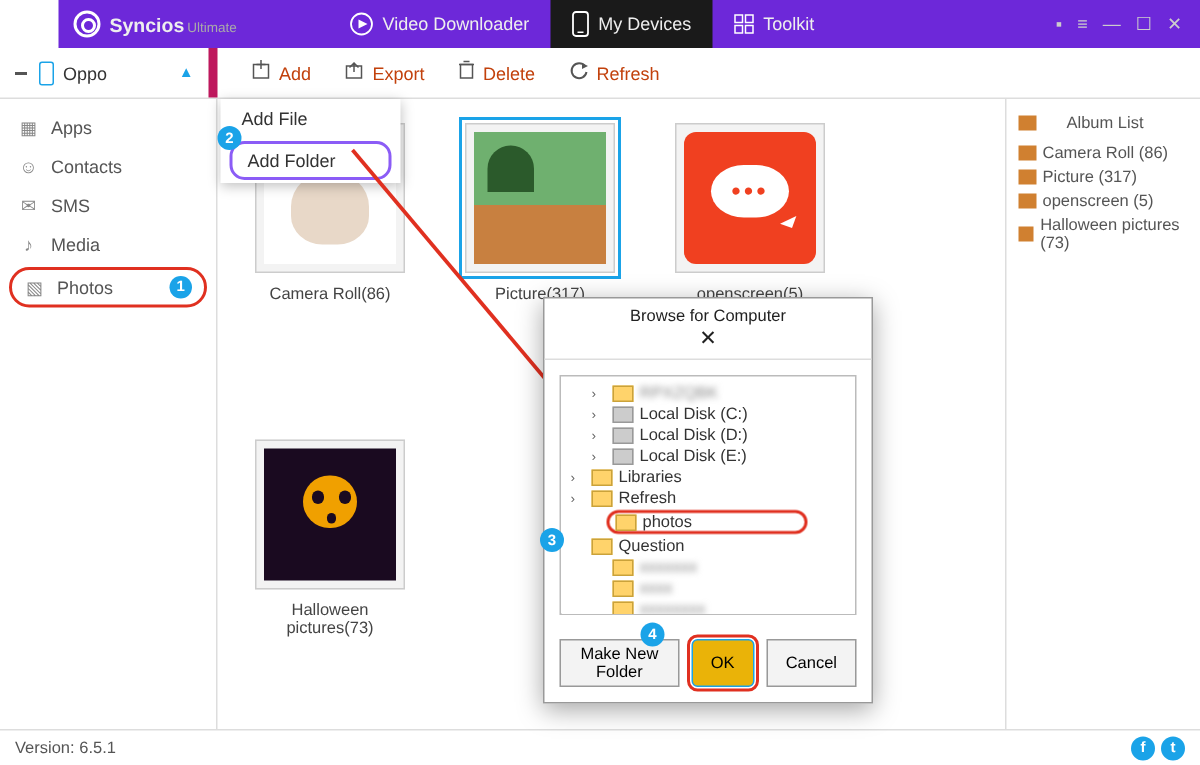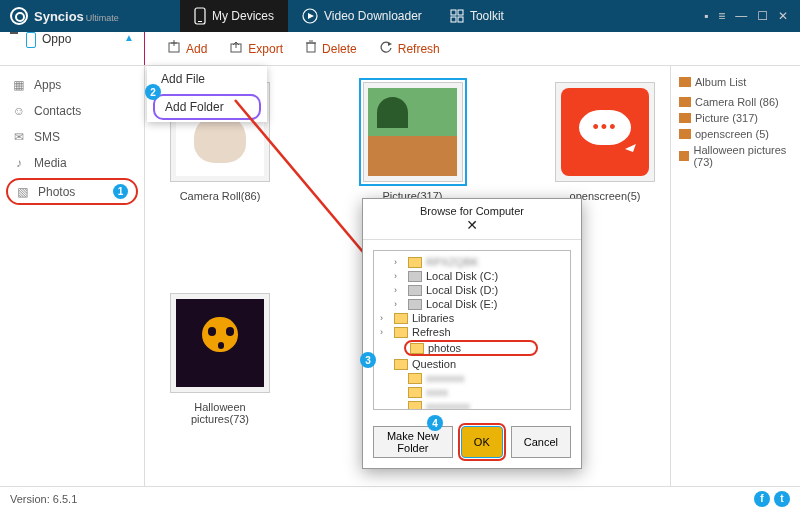--- a/index.html
+++ b/index.html
@@ -1,53 +1,53 @@
 <!DOCTYPE html>
 <html><head>
 <meta charset="utf-8">
 <style>
   * { box-sizing: border-box; margin: 0; padding: 0; font-family: "Segoe UI", Arial, sans-serif; }
   body { width: 800px; height: 510px; overflow: hidden; background: #fff; position: relative; font-size: 12px; color: #333; }
   
-  .header { height: 32px; background: #0c4a6e; display: flex; align-items: center; color: #eee; }
+  .header { height: 32px; background: #6d28d9; display: flex; align-items: center; color: #eee; margin-left: 39px; }
   .logo { display: flex; align-items: center; gap: 6px; padding-left: 10px; width: 180px; }
   .logo-icon { width: 18px; height: 18px; border: 2px solid #fff; border-radius: 50%; position: relative; }
   .logo-icon:before { content: ""; position: absolute; width: 6px; height: 6px; border: 2px solid #fff; border-radius: 50%; left: 3px; top: 3px; }
   .logo-text { font-size: 13px; }
   .logo-text b { font-weight: 600; }
   .logo-sub { font-size: 9px; color: #aaa; margin-left: 2px; }
   .nav { display: flex; height: 100%; }
   .nav-item { display: flex; align-items: center; gap: 6px; padding: 0 14px; font-size: 12px; color: #eee; cursor: pointer; position: relative; }
   .nav-item.active { background: #1a1a1a; }
   .nav-icon { display: inline-flex; }
   .win-controls { margin-left: auto; display: flex; gap: 10px; padding-right: 12px; color: #ccc; font-size: 12px; }
   .win-controls span { cursor: pointer; display:inline-flex; align-items:center; }
   
   .subbar { height: 34px; border-bottom: 1px solid #ddd; display: flex; align-items: center; }
-  .device-sel { display: flex; gap: 6px; width: 145px; padding-left: 10px; border-right: 1px solid #be185d; height: 100%; position:relative;}
+  .device-sel { display: flex; align-items: center; gap: 6px; width: 145px; padding-left: 10px; border-right: 6px solid #be185d; height: 100%; position:relative;}
   .device-sel .phone-ic { width:10px; height:16px; border:1px solid #1aa3e8; border-radius:2px; }
   .device-sel .eject { margin-left:auto; margin-right:10px; color:#1aa3e8; font-size:10px;}
   .device-line{ width:8px; height:2px; background:#555; margin-right:2px;}
   .toolbar { display: flex; align-items: center; gap: 2px; padding-left: 12px; height:100%;}
   .tbtn { display: flex; align-items: center; gap: 5px; padding: 4px 10px; cursor: pointer; color:#c2410c; font-size:12px;}
   
   .body { display: flex; height: calc(100% - 32px - 34px - 24px); }
   .sidebar { width: 145px; border-right: 1px solid #ddd; padding-top: 6px; }
   .side-item { display: flex; align-items: center; gap: 8px; padding: 6px 12px; cursor: pointer; font-size: 12px; color:#555;}
   .side-item.sel { background: #fff; border:2px solid #e03020; border-radius:14px; margin:2px 6px; padding:4px 8px;}
   .side-ic { width:14px; height:14px; display:inline-flex; align-items:center; justify-content:center; color:#888;}
   .badge-num { margin-left:auto; width:15px; height:15px; border-radius:50%; background:#1aa3e8; color:#fff; font-size:10px; display:flex; align-items:center; justify-content:center; font-weight:bold;}
   .main { flex:1; display:flex; }
-  .albums { flex:1; padding: 16px 10px 0 20px; display:flex; gap:30px; align-items:flex-start; flex-wrap:wrap;justify-content:space-between;}
+  .albums { flex:1; padding: 16px 10px 0 20px; display:flex; gap:30px; align-items:flex-start; flex-wrap:wrap;}
   .album { width:110px; text-align:center; }
   .thumb { width:100px; height:100px; border:1px solid #ccc; background:#f3f3f3; margin:0 auto 8px; display:flex; align-items:center; justify-content:center; overflow:hidden; position:relative;}
   .album.sel .thumb { outline:2px solid #1aa3e8; outline-offset:2px;}
   .alabel { font-size:11px; color:#444; }
   .right-pane { width:130px; border-left:1px solid #ddd; padding:10px 6px 0 8px; font-size:11px; color:#555;}
-  .right-pane .rp-head{ display:flex; align-items:center; gap:4px; margin-bottom:6px;}
+  .right-pane .rp-head{ display:flex; align-items:center; gap:20px; margin-bottom:6px;}
   .rp-item { display:flex; align-items:center; gap:4px; padding:2px 0; }
   .rp-ic { width:12px; height:10px; background:#d08030; display:inline-block; }
   
   .add-menu { position:absolute; left:147px; top:66px; width:120px; background:#fff; box-shadow:0 2px 8px rgba(0,0,0,.25); z-index:5; font-size:12px;}
   .add-menu-item { padding:6px 14px; cursor:pointer; }
   .add-menu-item.hl { background:#fff; border:2px solid #8b5cf6; border-radius:10px; margin:2px 6px; padding:4px 10px; position:relative;}
   .step-badge { position:absolute; width:16px; height:16px; border-radius:50%; background:#1aa3e8; color:#fff; font-size:10px; font-weight:bold; display:flex; align-items:center; justify-content:center; }
   .step2 { left:145px; top:84px; z-index:6;}
   .step3 { left:360px; top:352px; z-index:25;}
   .step4 { left:427px; top:415px; z-index:25;}
@@ -88,37 +88,37 @@
 </style>
 </head>
 <body>
 
 <div class="header">
   <div class="logo">
     <span class="logo-icon"></span>
     <span class="logo-text"><b>Syncios</b><span class="logo-sub">Ultimate</span></span>
   </div>
   <div class="nav">
+    <div class="nav-item">
+      <span class="nav-icon">
+          <svg width="16" height="16">
+            <circle cx="8" cy="8" r="7" fill="none" stroke="#fff" stroke-width="1.2"></circle>
+            <polygon points="6,5 12,8 6,11" fill="#fff"></polygon>
+          </svg>
+        </span>
+      <span>Video Downloader</span>
+    </div>
     <div class="nav-item active">
       <span class="nav-icon">
           <svg width="12" height="18">
             <rect x="1" y="1" width="10" height="16" rx="2" fill="none" stroke="#fff" stroke-width="1.2"></rect>
             <rect x="4" y="14" width="4" height="1" fill="#fff"></rect>
           </svg>
         </span>
       <span>My Devices</span>
-    </div>
-    <div class="nav-item">
-      <span class="nav-icon">
-          <svg width="16" height="16">
-            <circle cx="8" cy="8" r="7" fill="none" stroke="#fff" stroke-width="1.2"></circle>
-            <polygon points="6,5 12,8 6,11" fill="#fff"></polygon>
-          </svg>
-        </span>
-      <span>Video Downloader</span>
     </div>
     <div class="nav-item">
       <span class="nav-icon">
           <svg width="14" height="14">
             <rect x="1" y="1" width="5" height="5" fill="none" stroke="#fff"></rect>
             <rect x="8" y="1" width="5" height="5" fill="none" stroke="#fff"></rect>
             <rect x="1" y="8" width="5" height="5" fill="none" stroke="#fff"></rect>
             <rect x="8" y="8" width="5" height="5" fill="none" stroke="#fff"></rect>
           </svg>
         </span>

